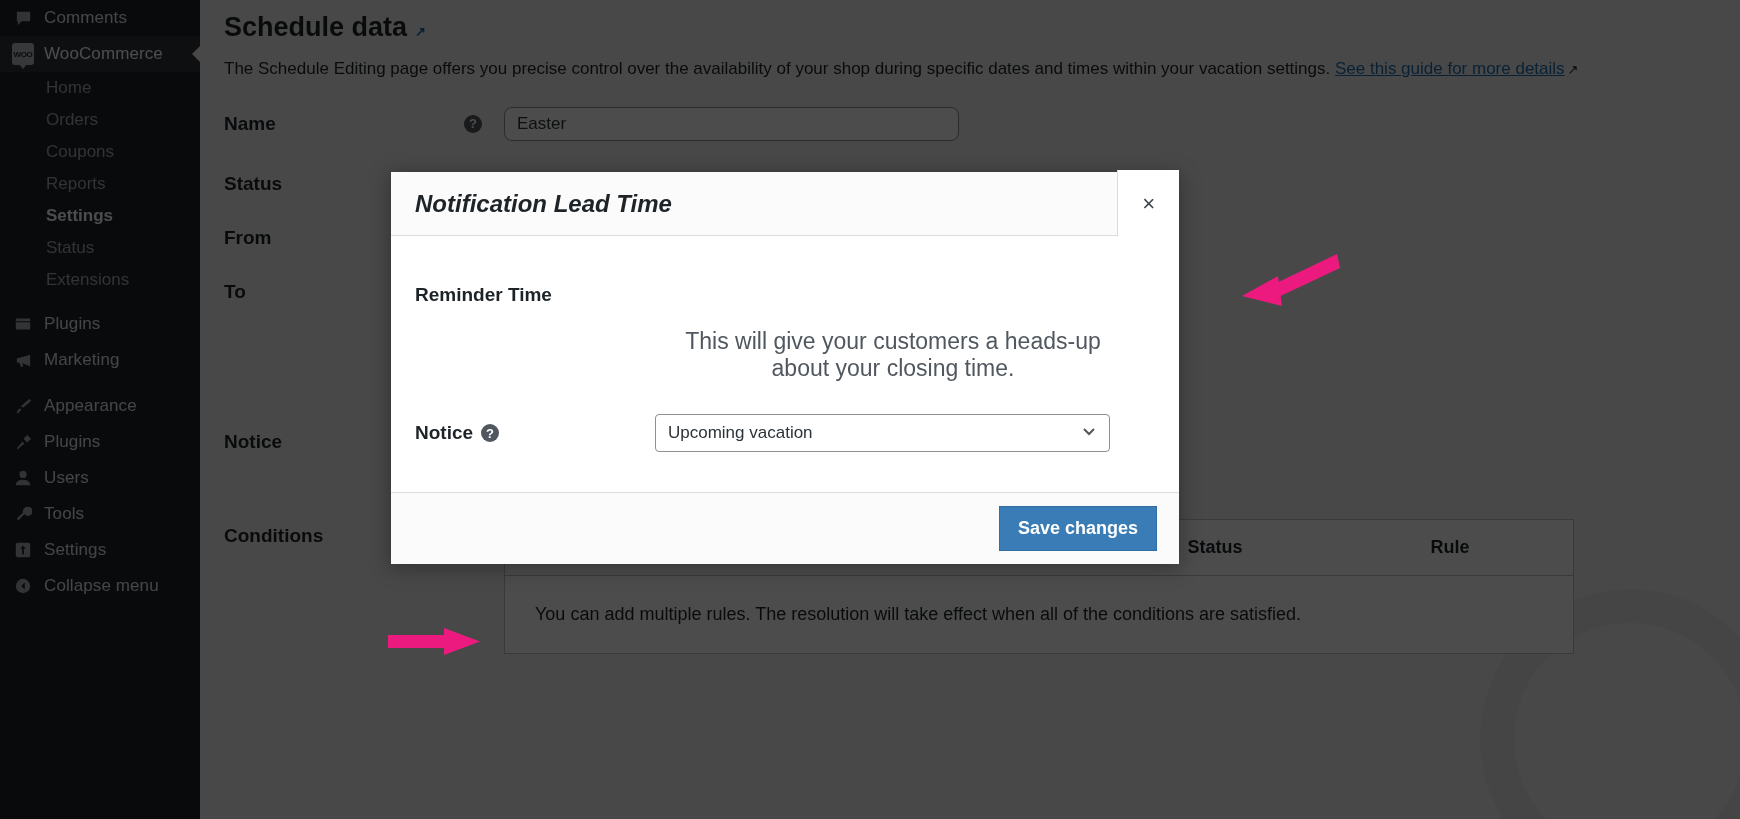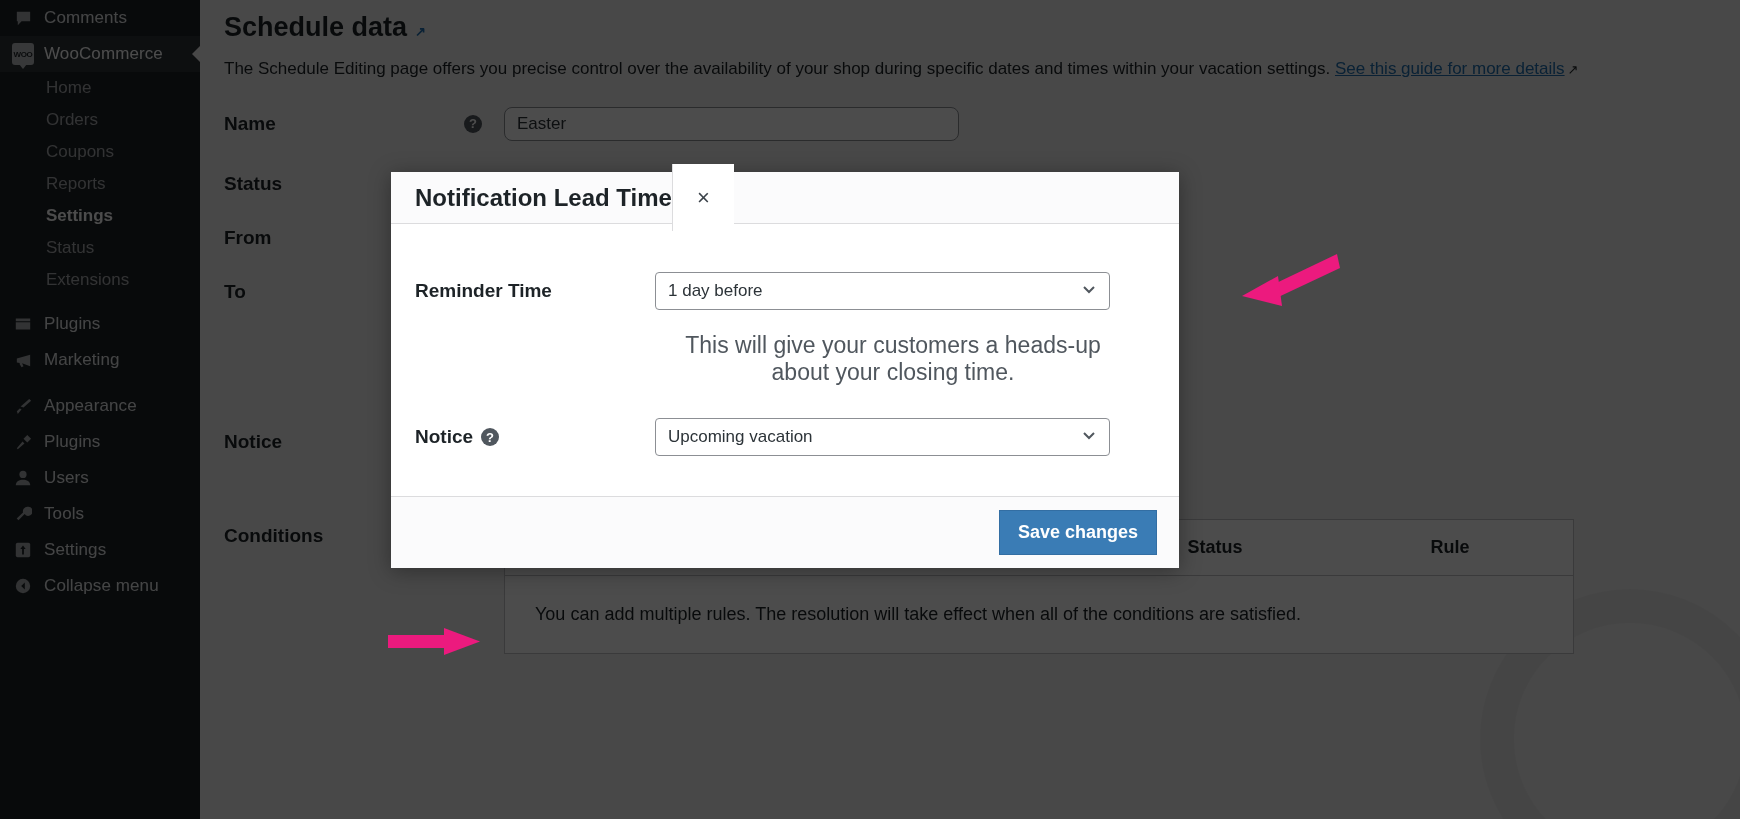--- a/index.html
+++ b/index.html
@@ -237,27 +237,28 @@
   
   .modal {
     position: absolute;
     left: 391px; top: 172px;
     width: 788px;
     background: #fff;
     z-index: 60;
     box-shadow: 0 3px 20px rgba(0,0,0,.35);
   }
   .modal-header {
-    height: 52px;
-    display: flex;
-    align-items: center;
-    justify-content: flex-start;
+    height: 64px;
+    display: flex;
+    align-items: center;
+    justify-content: space-between;
     padding: 0 0 0 24px;
     border-bottom: 1px solid #dcdcde;
     background: #fbfbfc;
+    font-style: italic;
   }
   .modal-title {
     font-size: 24px;
     font-weight: bold;
     color: #1d2327;
   }
   .modal-close {
     width: 62px;
     height: 67px;
     display: flex;
@@ -542,28 +543,20 @@
     <div class="modal-header">
       <div class="modal-title">Notification Lead Time</div>
       <div class="modal-close">×</div>
     </div>
 
     <div class="modal-body">
 
       <div class="m-row">
         <div class="m-label">
           <span>Reminder Time</span>
-        </div>
-        <div class="select-wrap">
-          <div class="select-box">1 day before</div>
-          <span class="chev">
-            <svg width="16" height="16" viewBox="0 0 16 16" fill="none" stroke="#50575e" stroke-width="2">
-                <path d="M3 6l5 5 5-5"></path>
-              </svg>
-          </span>
         </div>
       </div>
 
       <div class="m-hint">This will give your customers a heads-up about your closing time.</div>
 
       <div class="m-row m-row-2">
         <div class="m-label">
           <span>Notice</span>
           <span class="help-ico">?</span>
         </div>

